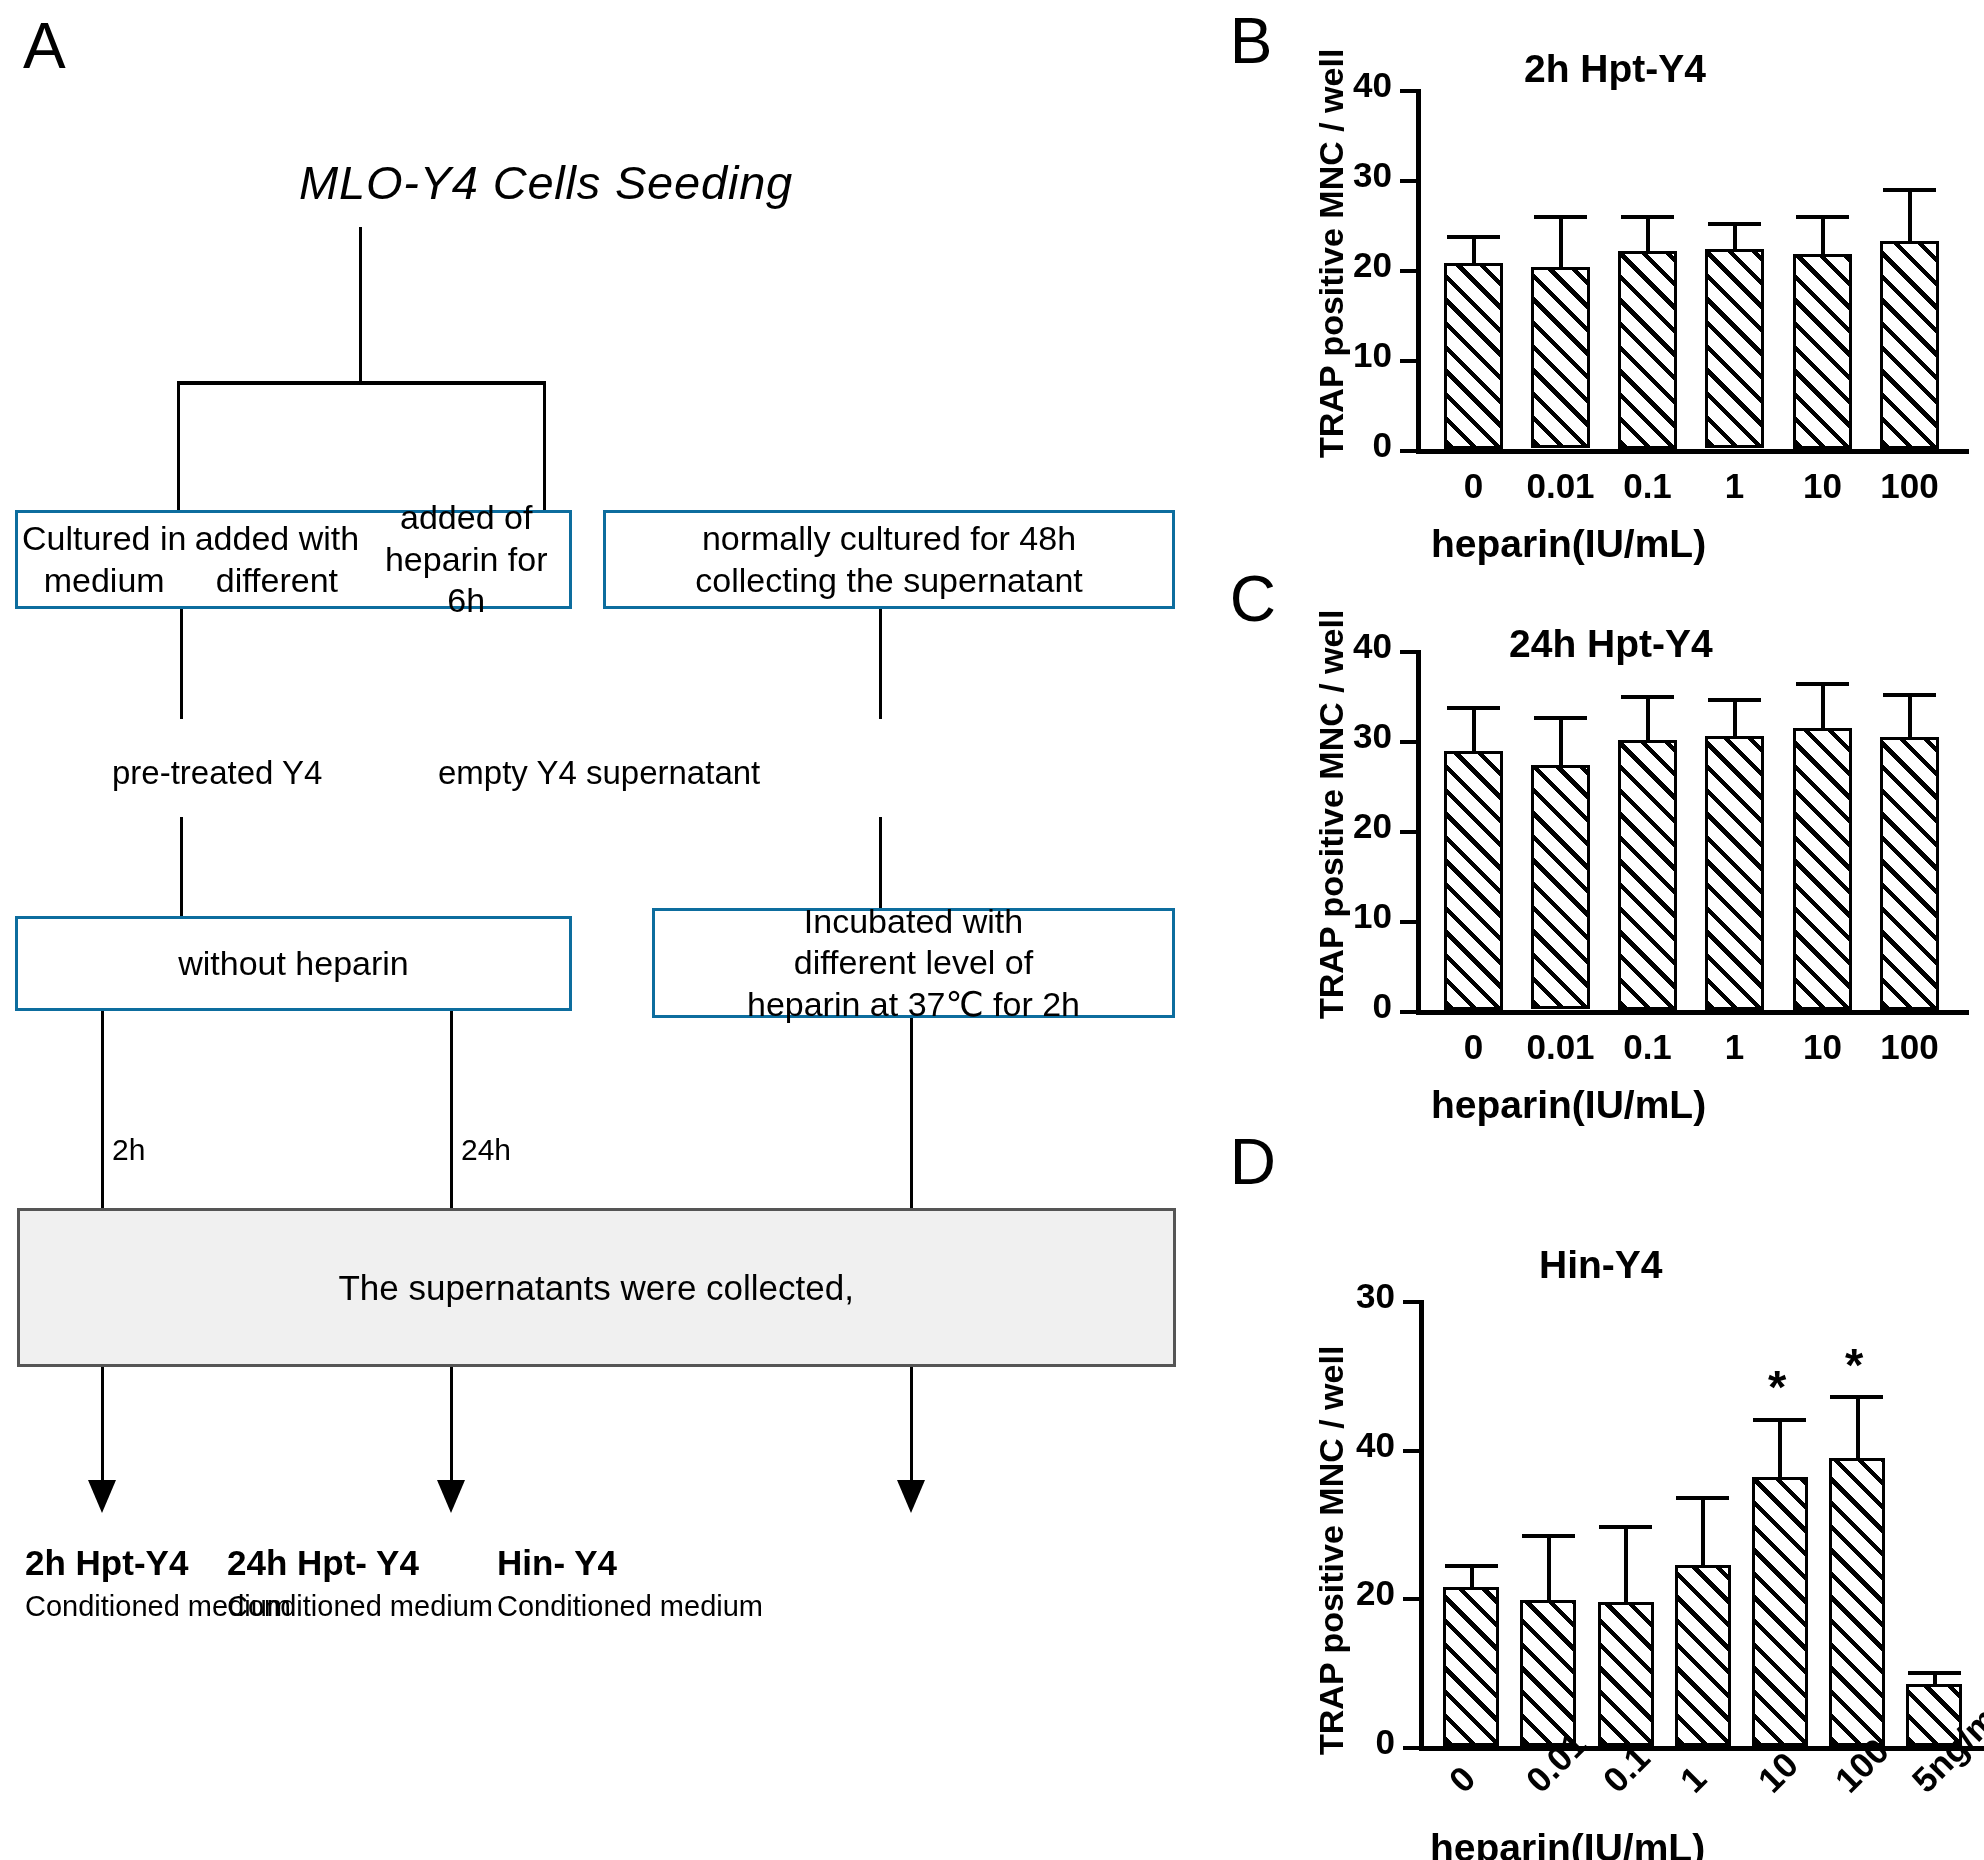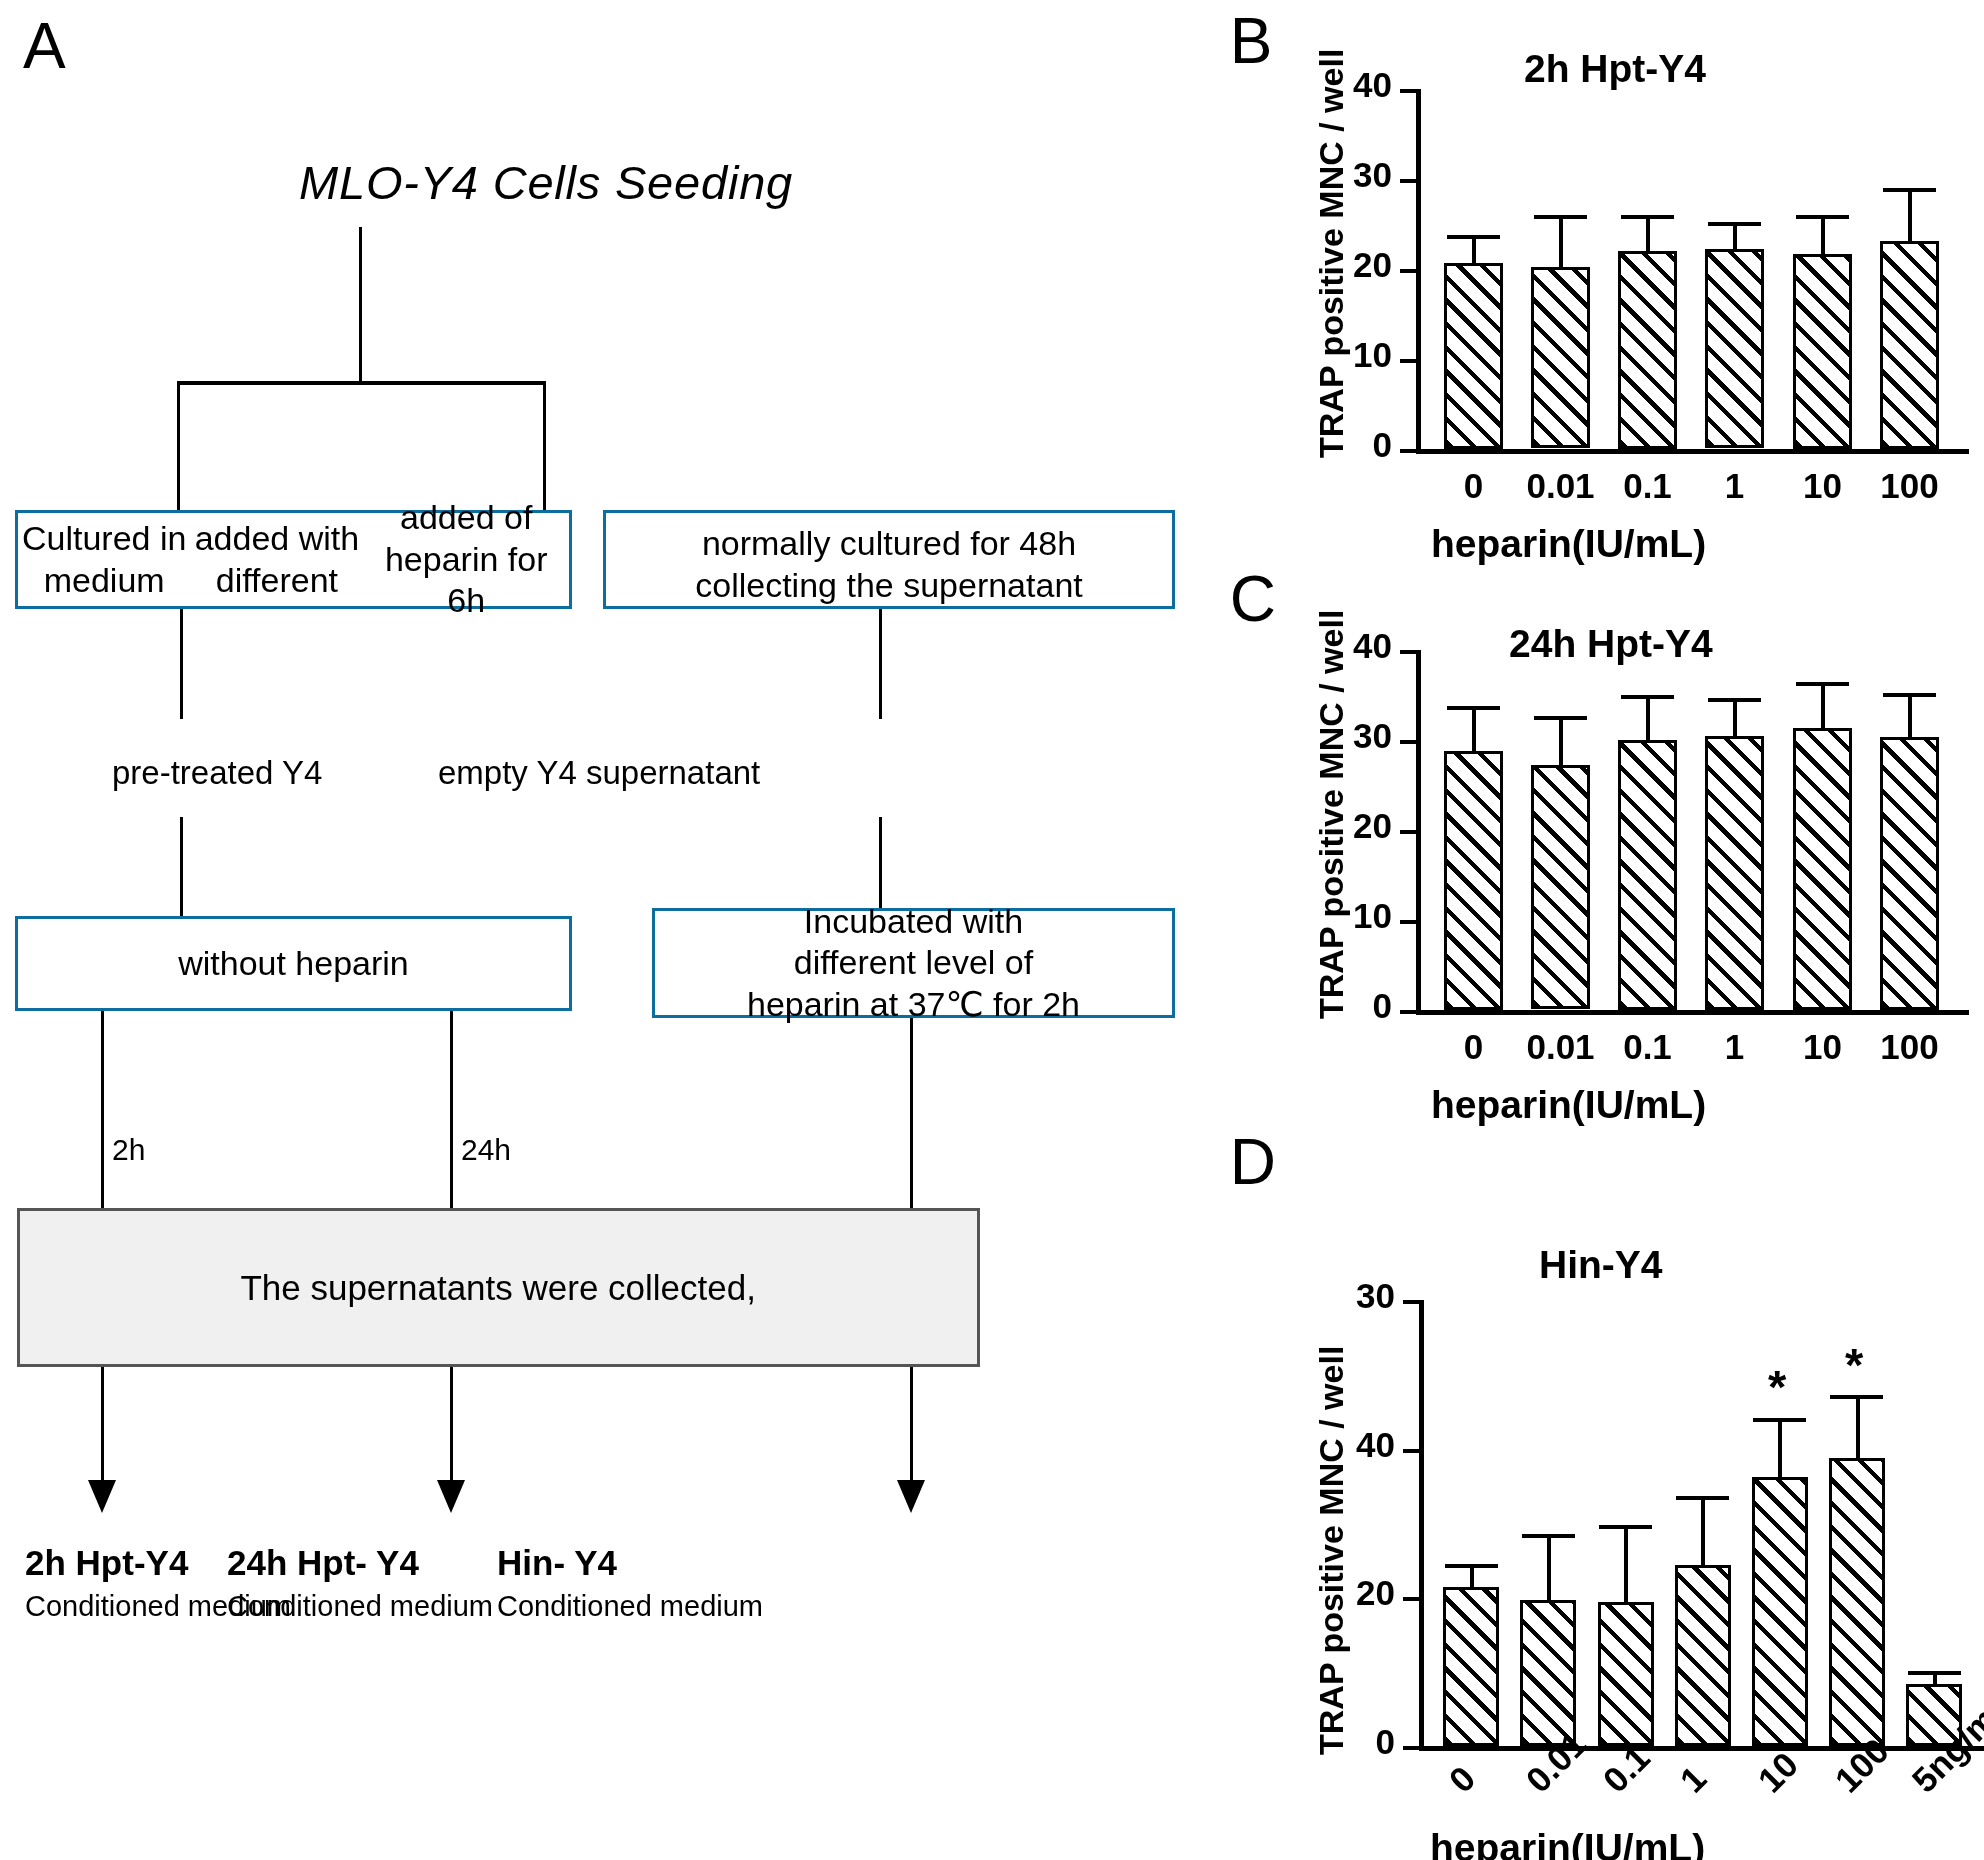--- a/index.html
+++ b/index.html
@@ -60,21 +60,21 @@
   <div class="ln vline" style="left:543px;top:381px;height:129px;"></div>
 
   <div class="box" style="--boxblue:#0d6d9e;left:15px;top:510px;width:557px;height:99px;
        flex-direction:row;">
     <span>Cultured in medium</span>
     <span>added with different</span>
     <span>added of heparin for 6h</span>
   </div>
 
   <div class="box" style="--boxblue:#0d6d9e;left:603px;top:510px;width:572px;height:99px;
-       flex-direction:column;justify-content:flex-end;">
+       flex-direction:column;">
     <span>normally cultured for 48h</span>
     <span>collecting the supernatant</span>
   </div>
 
   <div class="ln vline" style="left:180px;top:609px;height:110px;"></div>
   <div class="ln vline" style="left:879px;top:609px;height:110px;"></div>
 
   <div class="edge-label" style="left:112px;top:754px;">pre-treated Y4</div>
   <div class="edge-label" style="left:438px;top:754px;">empty Y4 supernatant</div>
 
@@ -94,21 +94,21 @@
   </div>
 
   <div class="ln vline" style="left:101px;top:1011px;height:197px;"></div>
   <div class="ln vline" style="left:450px;top:1011px;height:197px;"></div>
   <div class="ln vline" style="left:910px;top:1018px;height:190px;"></div>
 
   <div class="small-label" style="left:112px;top:1133px;">2h</div>
   <div class="small-label" style="left:461px;top:1133px;">24h</div>
 
   <div class="gbox" style="--gboxfill:#f0f0f0;--gboxborder:#555555;left:16.7px;top:1208px;
-       width:963px;height:159px;flex-direction:row;">
+       width:1159px;height:159px;flex-direction:row;">
     <span>The supernatants were collected,</span>
   </div>
 
   <div class="ln vline" style="left:101px;top:1367px;height:118px;"></div>
   <div class="arrowhead" style="left:88px;top:1480px;"></div>
   <div class="ln vline" style="left:450px;top:1367px;height:118px;"></div>
   <div class="arrowhead" style="left:437px;top:1480px;"></div>
   <div class="ln vline" style="left:910px;top:1367px;height:118px;"></div>
   <div class="arrowhead" style="left:897px;top:1480px;"></div>
 

